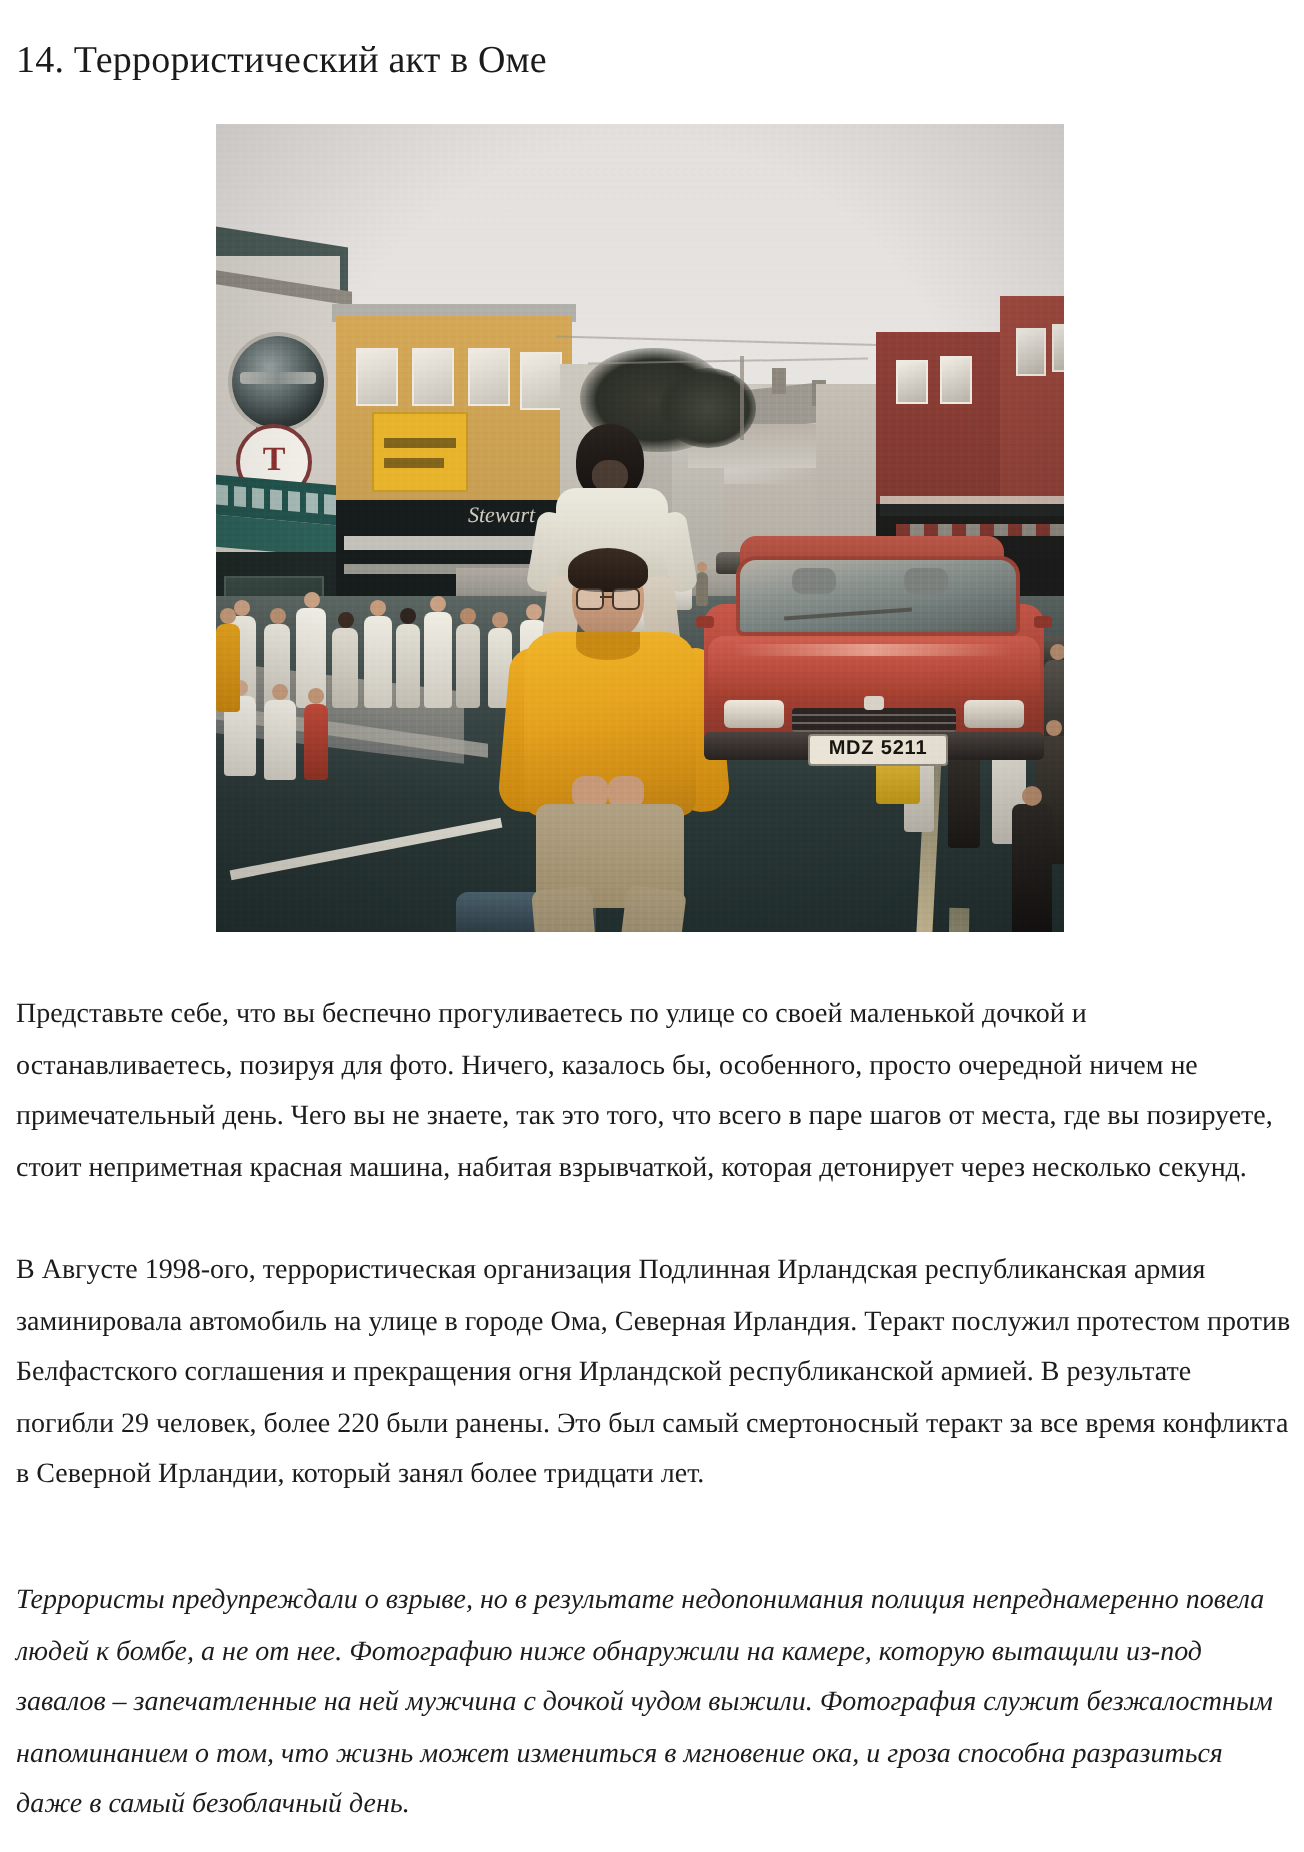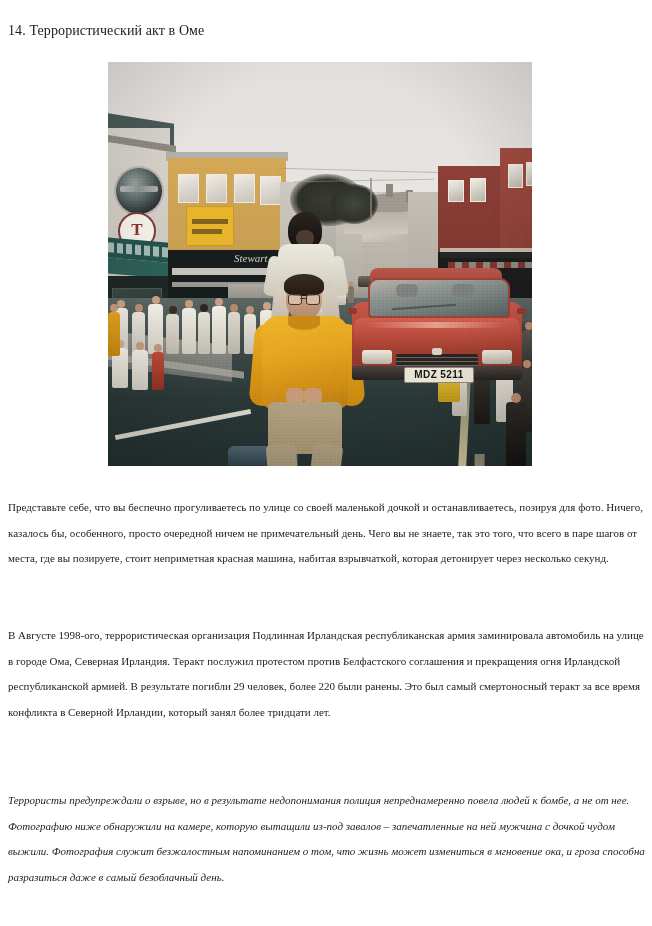--- a/index.html
+++ b/index.html
@@ -21,21 +21,21 @@
     width: 652px;
     height: 926px;
     background: #ffffff;
   }
 
   
   .article-title {
     position: absolute;
     left: 8px;
     top: 21px;
-    font-size: 14px;
+    font-size: 19px;
     line-height: 20px;
     letter-spacing: 0.1px;
     color: #1b1b1b;
     white-space: nowrap;
   }
 
   
   .photo-figure {
     position: absolute;
     left: 108px;
@@ -706,21 +706,21 @@
     top: -8px;
     width: 8px; height: 8px;
     border-radius: 50%;
   }
 
   
   .body-text {
     position: absolute;
     left: 8px;
     width: 638px;
-    font-size: 11px;
+    font-size: 14px;
     line-height: 25.5px;
     color: #1c1c1c;
     text-align: left;
   }
   .body-text p { margin: 0; }
   #para-1 { top: 495px; }
   #para-2 { top: 623px; }
   #para-3 { top: 788px; font-style: italic; }
 
   .grain {

